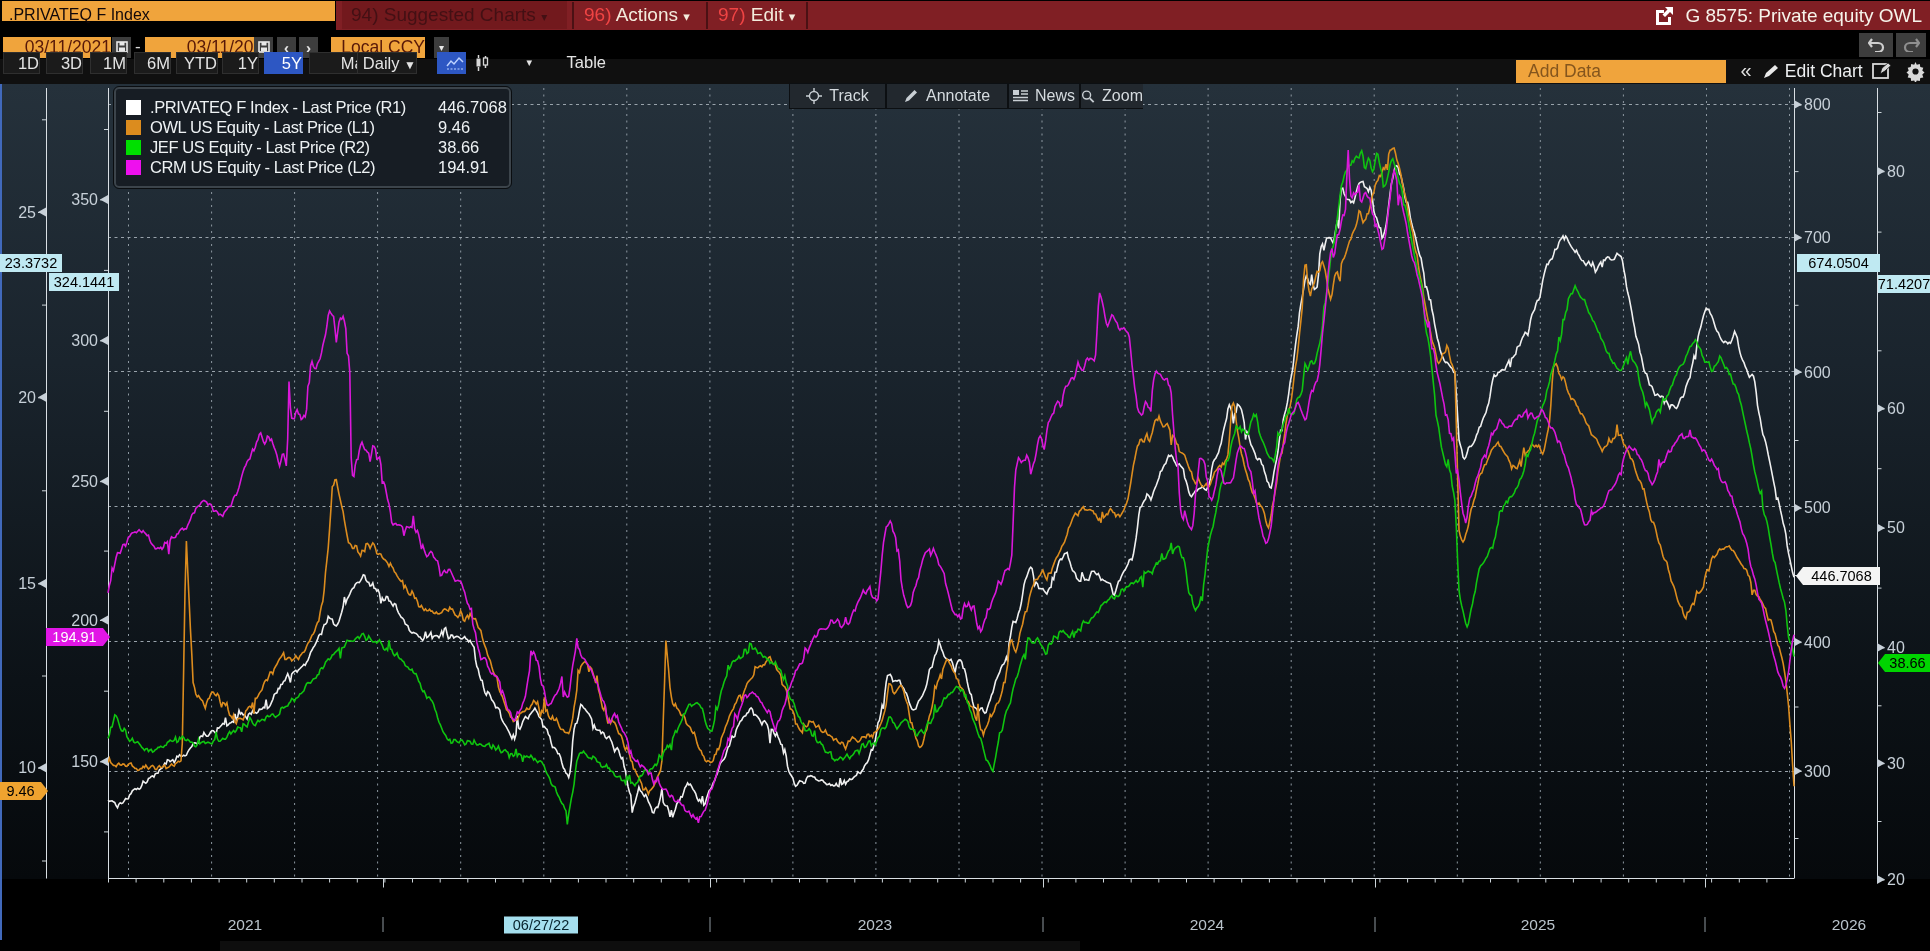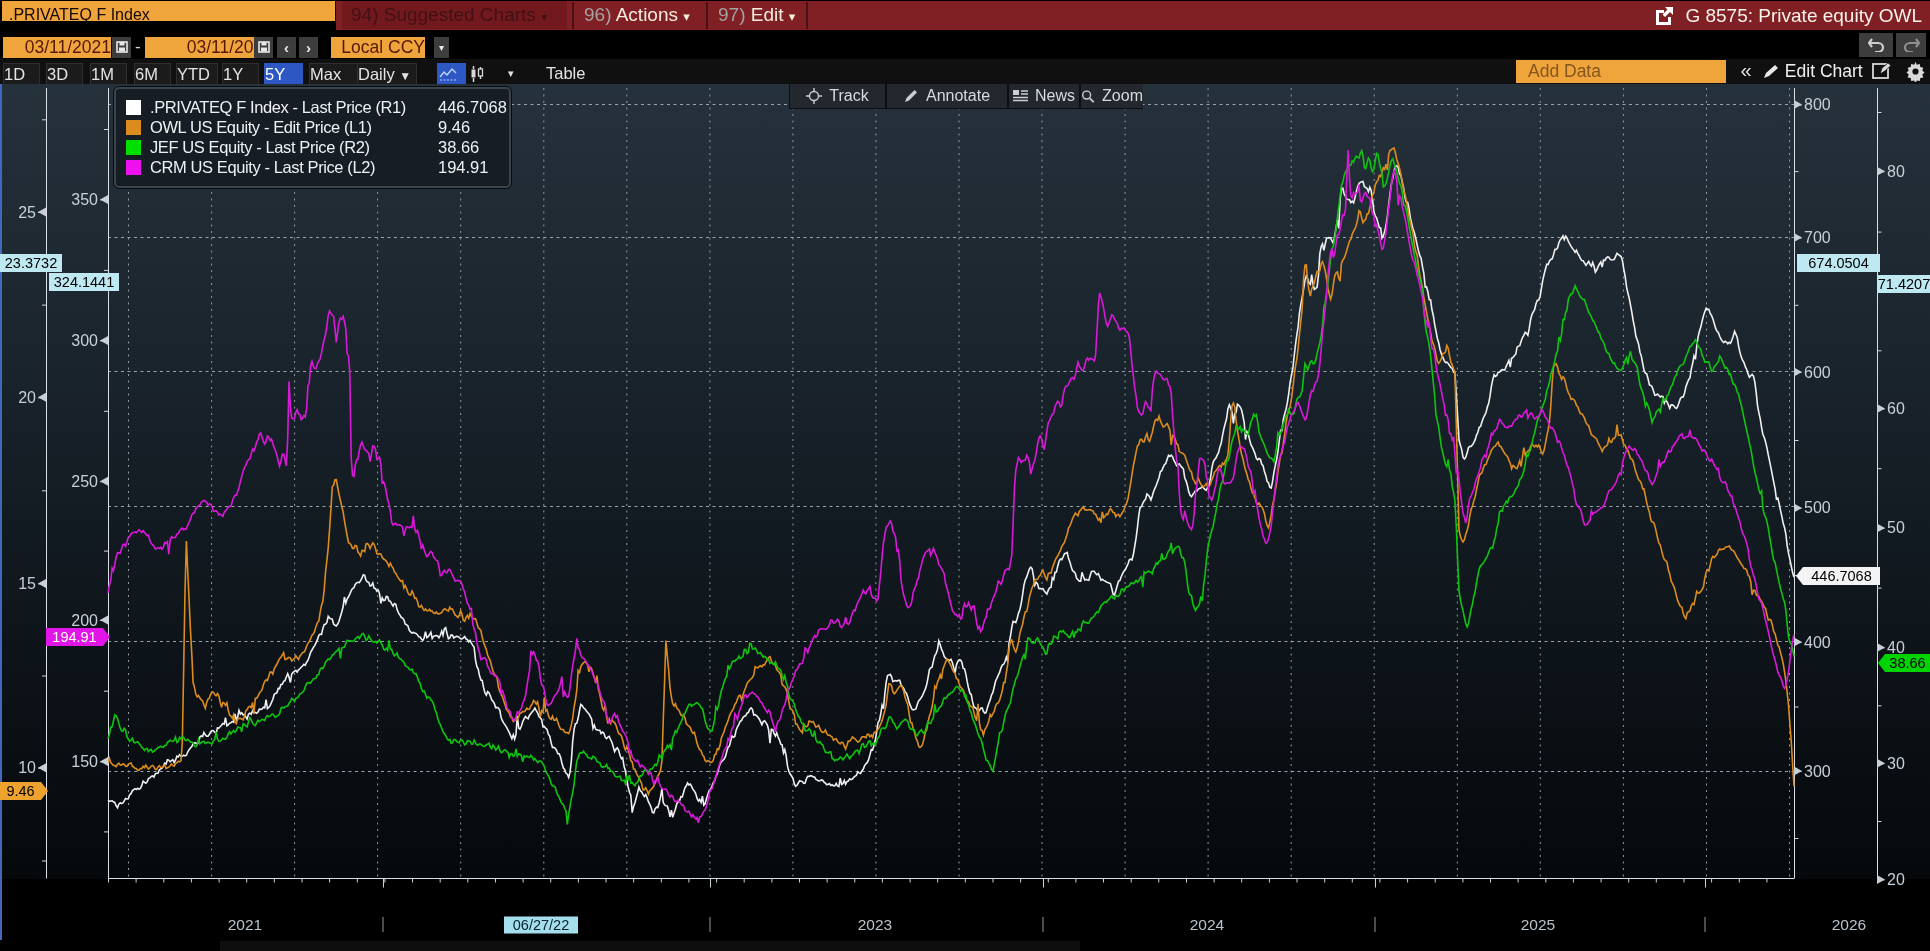--- a/index.html
+++ b/index.html
@@ -4,31 +4,31 @@
 body{width:1930px;height:951px;background:#000;overflow:hidden;
  font-family:"Liberation Sans",sans-serif;position:relative}
 .abs{position:absolute}
 .r1{left:0;top:0;width:1930px;height:31px;background:#000}
 .r1red{left:336px;top:1px;width:1594px;height:29px;background:#801f24}
 .r1box{left:2px;top:1px;width:333px;height:20px;background:#f0a43c;color:#12080a;
  font-size:16px;line-height:28px;padding-left:7px}
 .sug{left:342px;top:1px;width:225px;height:28px;background:#72191d;color:#431014;
  font-size:19px;line-height:28px;padding-left:9px}
 .mbtn{top:1px;height:28px;color:#f3ecdd;font-size:19px;line-height:28px}
-.num{color:#a3a3a3}
+.num{color:#ef4444}
 .sep{top:2px;width:2px;height:27px;background:#4a1114}
 .gtitle{top:2px;right:8px;color:#f6f3ea;font-size:19px;line-height:27px}
 .r2{left:0;top:31px;width:1930px;height:28px;background:#000}
 .obox{top:37px;height:21px;background:#f0a43c;color:#571808;font-size:17.5px;
  line-height:21px;text-align:right}
 .gbtn{top:37px;height:21px;background:#3d3d3d;color:#e8e8e8;text-align:center;
  font-size:15px;line-height:21px}
 .r3{left:0;top:59px;width:1930px;height:25px;background:#101010}
-.tbtn{top:63px;height:22px;background:#1b1b1b;border:1px solid #2f2f2f;color:#e4e4e4;
- font-size:16.5px;line-height:20px;text-align:left}
+.tbtn{top:52px;height:22px;background:#1b1b1b;border:1px solid #2f2f2f;color:#e4e4e4;
+ font-size:16.5px;line-height:20px;text-align:right}
 .tsel{background:#2d57c3;border-color:#2d57c3;color:#fff}
 .legend{left:114px;top:87px;width:397px;height:101px;background:#171d24;
  border:2px solid #3c444b;border-radius:5px;outline:1px solid #0a0d10}
 .lrow{position:absolute;left:10px;height:21px;font-size:16.5px;color:#eef2f4;line-height:21px;white-space:nowrap;width:380px}
 .sw{position:absolute;left:0;top:2.5px;width:15px;height:15px}
 .lt{position:absolute;left:24px;top:0;letter-spacing:-0.4px}
 .lv{position:absolute;left:312px;top:0}
 .trackbar{left:789px;top:83px;width:354px;height:26px;background:#0c0f12;display:flex;gap:2px;padding:1px}
 .tkb{background:#22282e;color:#d5dbdf;font-size:16px;line-height:24px;flex:none;
  display:flex;align-items:center;justify-content:center;gap:7px}
@@ -204,21 +204,21 @@
 </svg>
 
 <div class="abs legend">
 <div class="lrow" style="top:8px">
       <span class="sw" style="background:#fff"></span>
       <span class="lt">.PRIVATEQ F Index - Last Price (R1)</span>
       <span class="lv">446.7068</span>
     </div>
 <div class="lrow" style="top:28px">
       <span class="sw" style="background:#dc8c1e"></span>
-      <span class="lt">OWL US Equity - Edit Price (L1)</span>
+      <span class="lt">OWL US Equity - Last Price (L1)</span>
       <span class="lv">9.46</span>
     </div>
 <div class="lrow" style="top:48px">
       <span class="sw" style="background:#00e000"></span>
       <span class="lt">JEF US Equity - Last Price (R2)</span>
       <span class="lv">38.66</span>
     </div>
 <div class="lrow" style="top:68px">
       <span class="sw" style="background:#ee10ee"></span>
       <span class="lt">CRM US Equity - Last Price (L2)</span>

